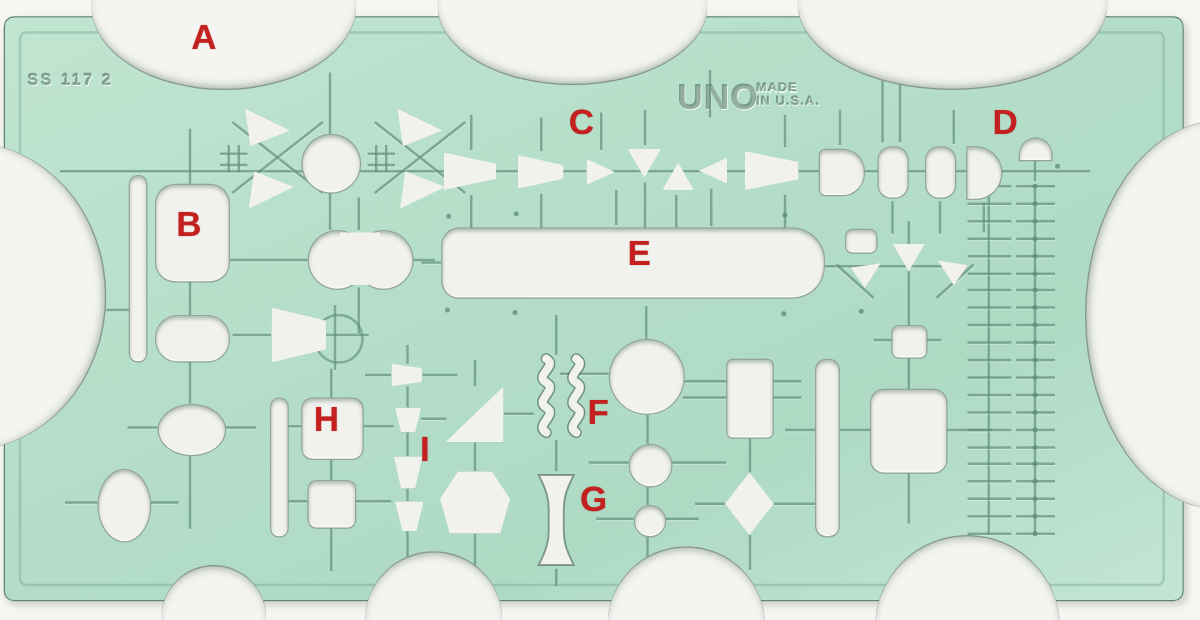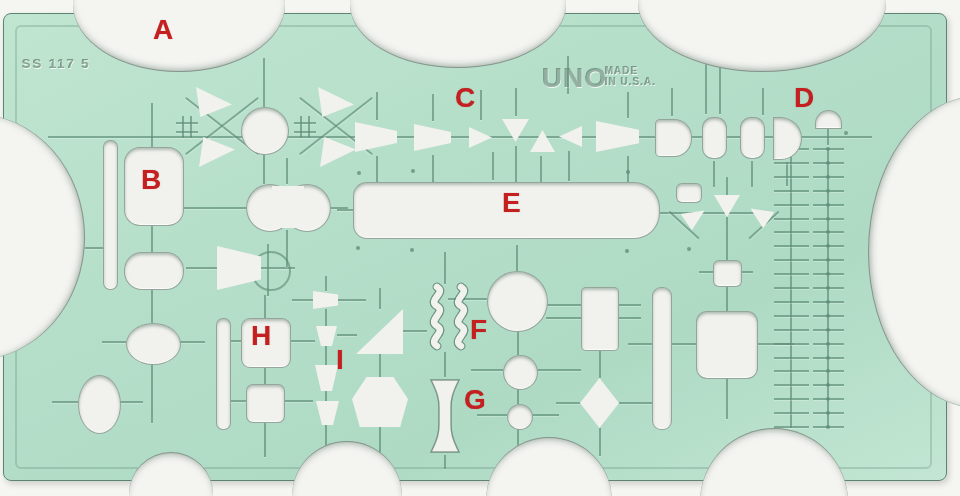--- a/index.html
+++ b/index.html
@@ -42,21 +42,21 @@
     text-shadow:0 0 1px rgba(140,10,10,.45);}
 </style>
 </head>
 <body>
 
 <div id="stage">
 
   <div id="template"></div>
   <div id="inset-border"></div>
 
-  <div class="emb" id="model">SS 117 5</div>
+  <div class="emb" id="model">SS 117 2</div>
   <div class="emb" id="brand">UNO</div>
   <div class="emb" id="made1">MADE</div>
   <div class="emb" id="made2">IN U.S.A.</div>
 
   <b class="ln" style="left:48px;top:136px;width:824px;height:2px"></b>
   <b class="ln" style="left:180px;top:207px;width:66px;height:2px"></b>
   <b class="ln" style="left:328px;top:207px;width:20px;height:2px"></b>
   <b class="ln" style="left:186px;top:267px;width:31px;height:2px"></b>
   <b class="ln" style="left:243px;top:267px;width:52px;height:2px"></b>
   <b class="ln" style="left:229px;top:340px;width:12px;height:2px"></b>

